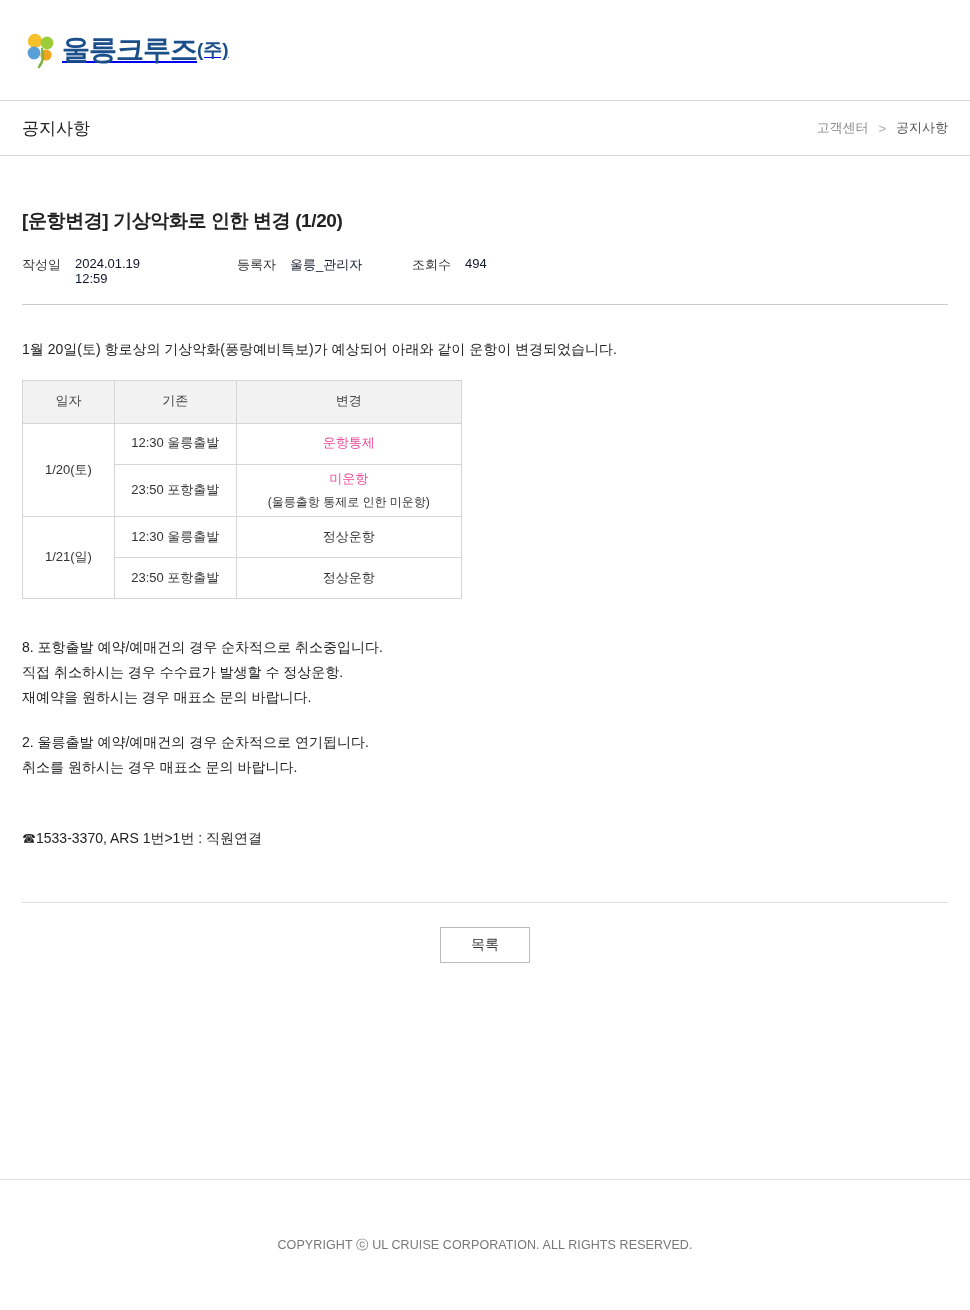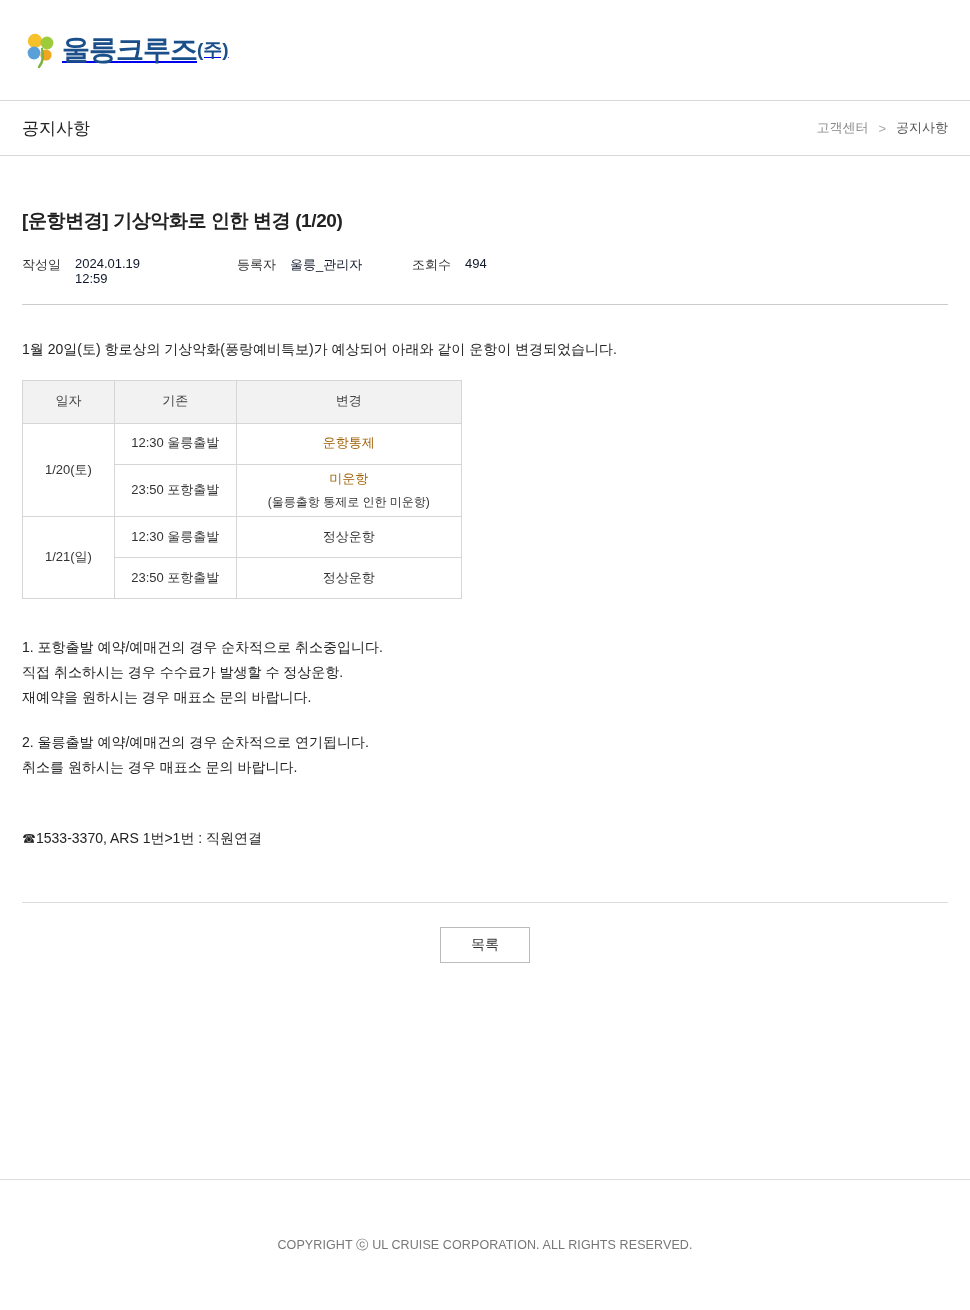--- a/index.html
+++ b/index.html
@@ -149,21 +149,21 @@
     height: 34px;
     text-align: center;
     color: #333333;
     padding: 3px 6px;
   }
   table.schedule col.c-date { width: 92px; }
   table.schedule col.c-old  { width: 122px; }
   table.schedule col.c-new  { width: 226px; }
 
   .alert-red {
-    color: #a16207;
+    color: #ec4899;
   }
   .sub-note {
     display: block;
     font-size: 12px;
     color: #333333;
     margin-top: 2px;
   }
 
   .notes {
     padding-top: 28px;
@@ -306,21 +306,21 @@
         </tr>
         <tr>
           <td>23:50 포항출발</td>
           <td>정상운항</td>
         </tr>
       </tbody>
     </table>
 
     <div class="notes">
       <div class="block">
-        <div>1. 포항출발 예약/예매건의 경우 순차적으로 취소중입니다.</div>
+        <div>8. 포항출발 예약/예매건의 경우 순차적으로 취소중입니다.</div>
         <div>직접 취소하시는 경우 수수료가 발생할 수 정상운항.</div>
         <div>재예약을 원하시는 경우 매표소 문의 바랍니다.</div>
       </div>
       <div class="block">
         <div>2. 울릉출발 예약/예매건의 경우 순차적으로 연기됩니다.</div>
         <div>취소를 원하시는 경우 매표소 문의 바랍니다.</div>
       </div>
     </div>
 
     <div class="phone-line">

